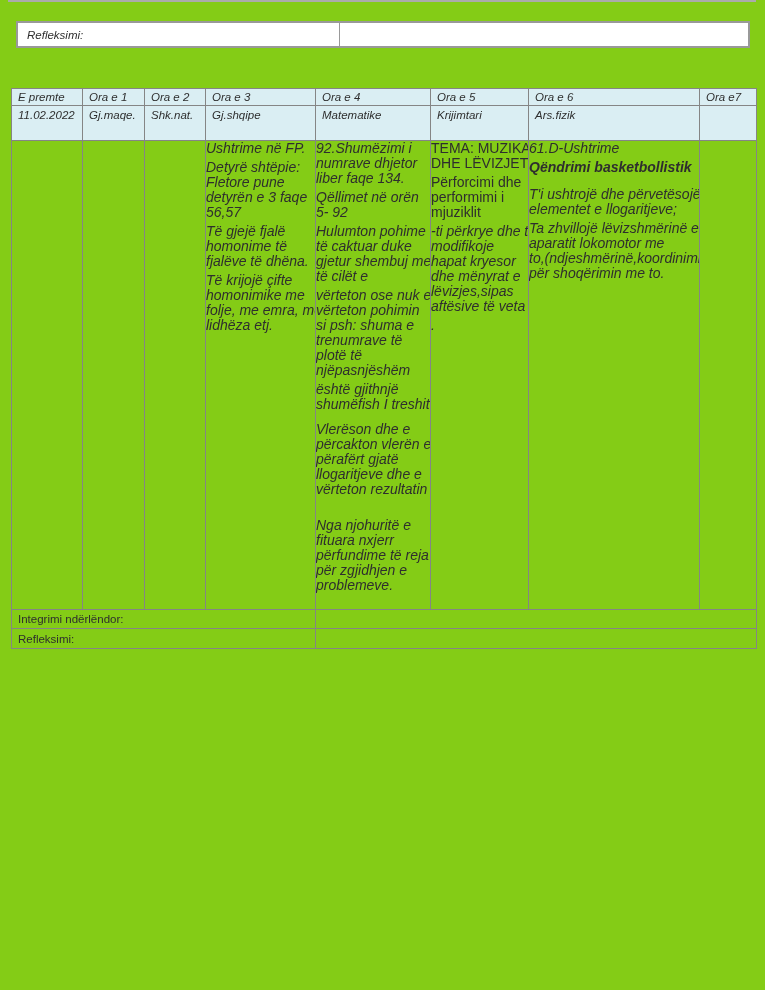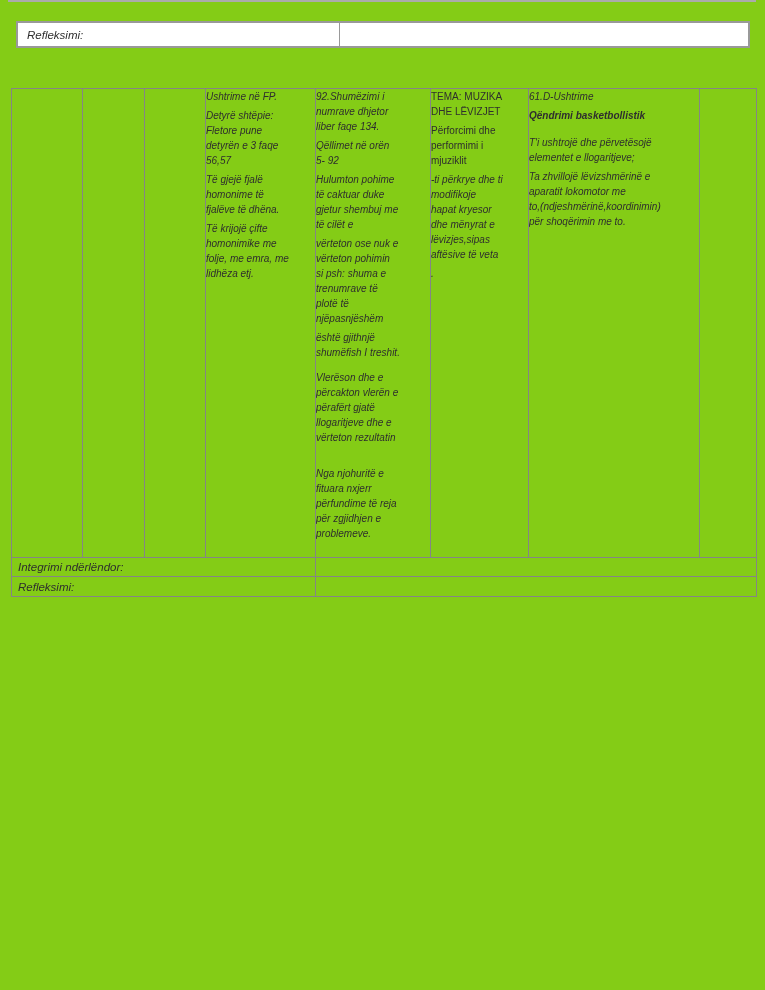--- a/index.html
+++ b/index.html
@@ -34,30 +34,30 @@
     background:#daeef3; font-style:italic; font-size:11.5px;
     vertical-align:middle; padding:0 0 0 6px; white-space:nowrap;
   }
   tr.subj { height:35px; }
   tr.subj td {
     background:#daeef3; font-style:italic; font-size:11.5px;
     padding:3px 0 0 6px; white-space:nowrap;
   }
   tr.body { height:469px; }
   td.lesson {
-    padding:5px 3px 0 6px; font-style:italic; font-size:10px; line-height:15px;
+    padding:5px 3px 0 6px; font-style:italic; font-size:14px; line-height:15px;
   }
   .lesson p { margin:0 0 4px 0; white-space:pre; }
   .lesson p.upright { font-style:normal; }
   .lesson p.gap-lg { margin-bottom:10px; }
   .lesson p.gap-md { margin-bottom:21px; }
   .lesson p.gap-sm { margin-bottom:12px;font-weight:bold; }
   tr.foot { height:19px; }
   tr.foot.last { height:20px; }
-  tr.foot td { vertical-align:middle; font-style:italic; font-size:11.5px; }
+  tr.foot td { vertical-align:middle; font-size:11.5px; }
   tr.foot td.label { padding-left:6px; white-space:nowrap; }
 </style>
 </head>
 <body>
 
 <div class="page">
 
   <div class="top-rule"></div>
 
   <div class="top-box">
@@ -71,21 +71,41 @@
         <col style="width:62px">
         <col style="width:61px">
         <col style="width:110px">
       <col style="width:115px">
         <col style="width:98px">
         <col style="width:171px">
         <col style="width:57px">
     </colgroup>
 
     <tbody>
+        <tr class="hdr">
+      <td>E premte</td>
+      <td>Ora e 1</td>
+      <td>Ora e 2</td>
+      <td>Ora e 3</td>
+      <td>Ora e 4</td>
+      <td>Ora e 5</td>
+      <td>Ora e 6</td>
+      <td>Ora e7</td>
+    </tr>
 
+    <tr class="subj">
+      <td>11.02.2022</td>
+      <td>Gj.maqe.</td>
+      <td>Shk.nat.</td>
+      <td>Gj.shqipe</td>
+      <td>Matematike</td>
+      <td>Krijimtari</td>
+      <td>Ars.fizik</td>
+      <td></td>
+    </tr>
 
     <tr class="body">
       <td></td>
       <td></td>
       <td></td>
 
       <td class="lesson">
         <p>Ushtrime në FP.</p>
         <p>Detyrë shtëpie:
 Fletore pune

